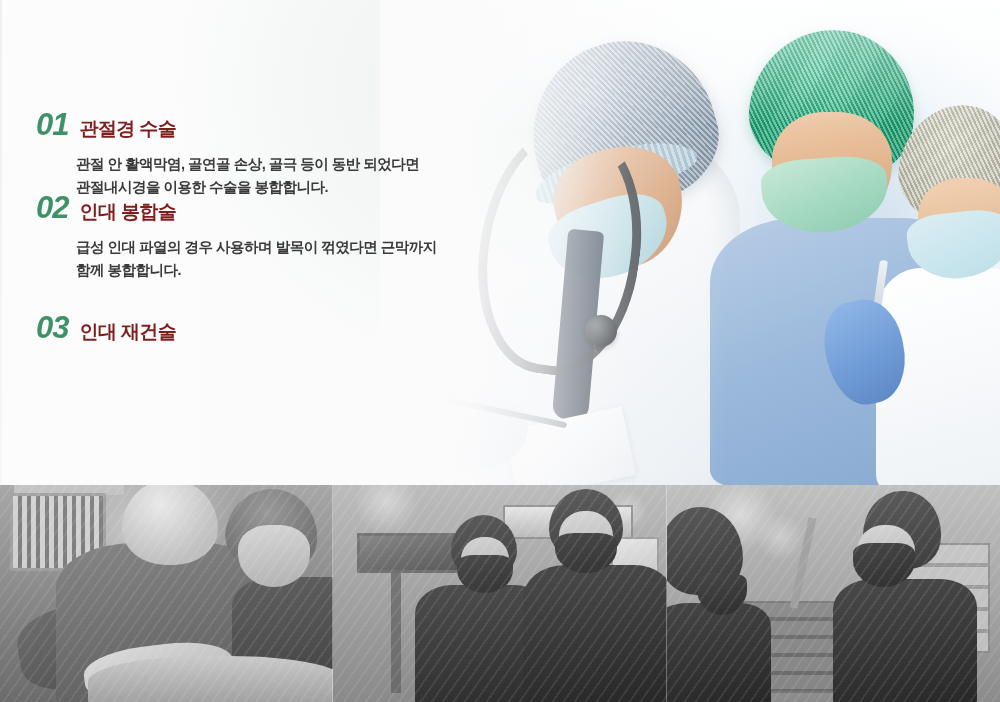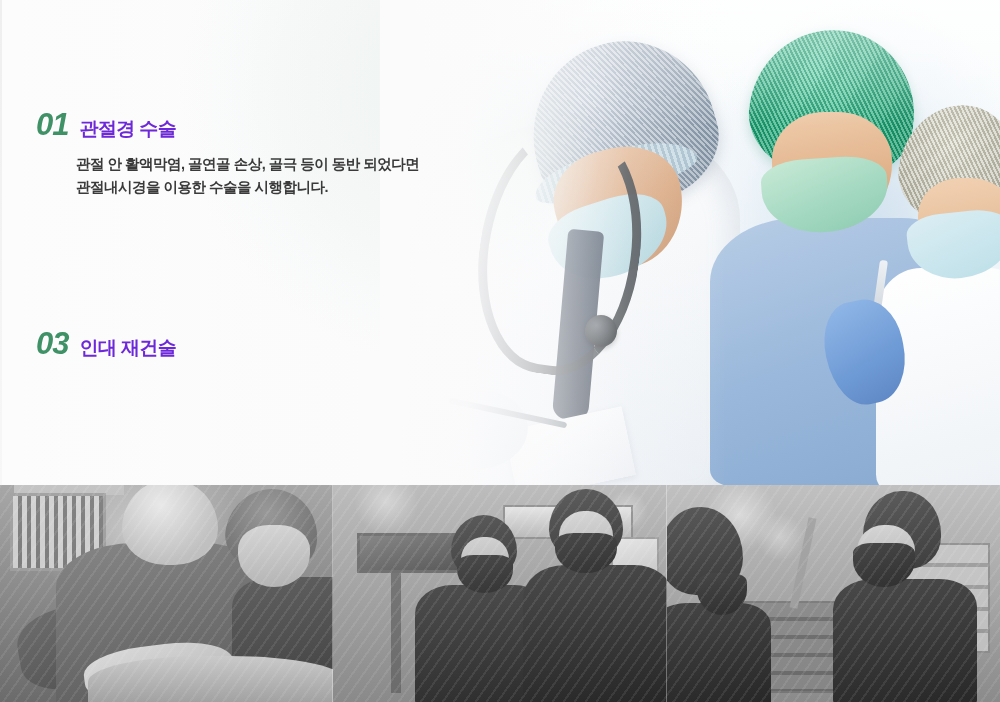--- a/index.html
+++ b/index.html
@@ -190,30 +190,30 @@
     position:absolute; left:-20px; top:40px; width:240px; height:240px;
     background:radial-gradient(circle, rgba(222,235,226,.65) 0%, rgba(255,255,255,0) 70%);
     border-radius:50%;
   }
 
   
   .items{ position:absolute; left:0; top:0; width:520px; height:485px; }
   .item{ position:absolute; left:36px; }
   .item-1{ top:72px;margin-top:37px; }
   .item-2{ top:192px; }
-  .item-3{ top:328px; }
+  .item-3{ top:312px; }
 
   .item-head{ display:flex; align-items:baseline; gap:11px; }
   .num{
     font-size:31px; font-weight:700; font-style:italic;
     color:#3f9166; letter-spacing:-1px; line-height:1;
     font-family:"Liberation Sans","DejaVu Sans",sans-serif;
   }
   .title{
-    font-size:19px; font-weight:700; color:#6d28d9;
+    font-size:19px; font-weight:700; color:#7f1d1d;
     letter-spacing:-.6px; line-height:1;
   }
   .desc{
     margin-top:13px; margin-left:40px;
     font-size:14.5px; line-height:1.62; color:#3a3a3a;
     font-weight:600; letter-spacing:-.5px;
     max-width:430px; white-space:pre-line;
   }
 
   
@@ -387,23 +387,31 @@
     </div>
 
     <div class="items">
 
       <article class="item item-1">
         <div class="item-head">
           <span class="num">01</span>
           <h3 class="title">관절경 수술</h3>
         </div>
         <p class="desc">관절 안 활액막염, 골연골 손상, 골극 등이 동반 되었다면
-관절내시경을 이용한 수술을 시행합니다.</p>
+관절내시경을 이용한 수술을 봉합합니다.</p>
       </article>
 
+      <article class="item item-2">
+        <div class="item-head">
+          <span class="num">02</span>
+          <h3 class="title">인대 봉합술</h3>
+        </div>
+        <p class="desc">급성 인대 파열의 경우 사용하며 발목이 꺾였다면 근막까지
+함께 봉합합니다.</p>
+      </article>
 
       <article class="item item-3">
         <div class="item-head">
           <span class="num">03</span>
           <h3 class="title">인대 재건술</h3>
         </div>
       </article>
 
     </div>
   </section>

